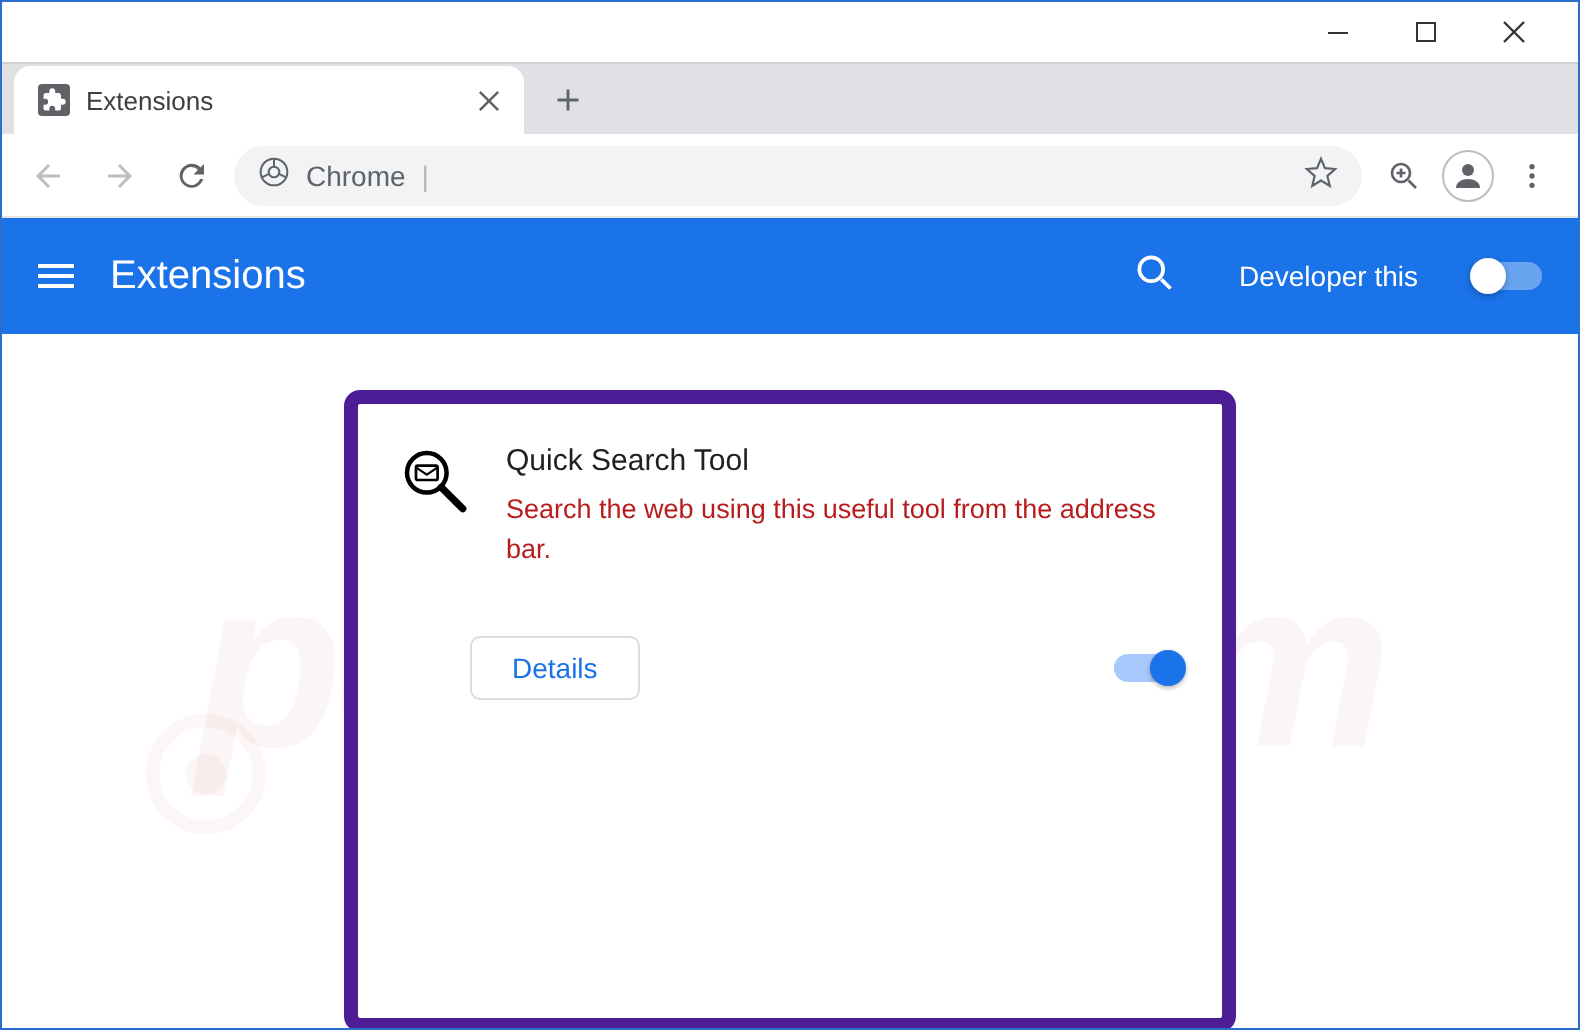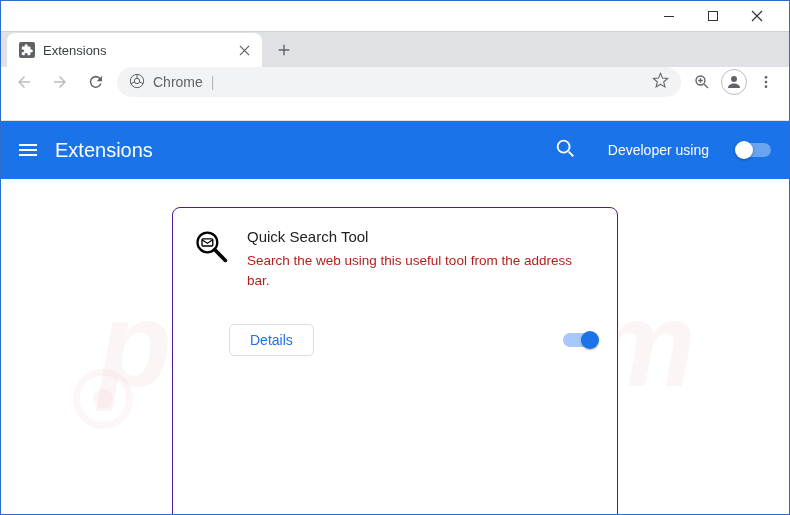--- a/index.html
+++ b/index.html
@@ -68,24 +68,24 @@
   .tab-icon svg { width:14px; height:14px; fill:#fff; }
   .tab-title { flex:1; }
   .tab-close { width:16px; height:16px; display:flex; align-items:center; justify-content:center; color:#5f6368;}
   .newtab {
     width:28px; height:28px; margin-left:8px; margin-bottom:3px;
     display:flex; align-items:center; justify-content:center;
     color:#5f6368;
   }
   
   .toolbar {
-    height: 54px;
+    height: 42px;
     background:#fff;
     display:flex;
-    align-items:flex-start;
+    align-items:center;
     padding: 0 8px;
     gap:6px;
     border-bottom: 1px solid #e4e4e4;
   }
   .nav-btn {
     width:30px; height:30px;
     display:flex; align-items:center; justify-content:center;
     color:#5f6368;
     border-radius:50%;
   }
@@ -147,21 +147,21 @@
     height: calc(515px - 30px - 36px - 42px - 58px);
     position:relative;
     display:flex;
     justify-content:center;
     padding-top:28px;
   }
   
   .card {
     width:446px;
     background:#fff;
-    border:1px solid #4c1d95;
+    border:7px solid #4c1d95;
     border-radius:8px;
     box-shadow:0 1px 3px rgba(0,0,0,0.06);
     padding:20px 20px 16px 20px;
     position:relative;
     z-index:2;
   }
   .card-top { display:flex; gap:18px; }
   .ext-icon {
     width:36px; height:36px; position:relative;
     display:flex; align-items:flex-start; justify-content:flex-start;
@@ -321,21 +321,21 @@
       <span></span>
       <span></span>
   </div>
   <div class="ext-header-title">Extensions</div>
   <div>
     <svg class="search-ic" viewBox="0 0 24 24">
         <circle cx="10.5" cy="10.5" r="6.5" fill="none" stroke="#fff" stroke-width="2"></circle>
         <path d="M16 16l5 5" stroke="#fff" stroke-width="2"></path>
       </svg>
   </div>
-  <div class="dev-mode">Developer using</div>
+  <div class="dev-mode">Developer this</div>
   <div class="toggle"></div>
 </div>
 
 <div class="content">
   <div class="watermark">pcrisk.com</div>
   <svg class="watermark-gear" viewBox="0 0 24 24">
       <circle cx="12" cy="12" r="8" fill="none" stroke="#b33" stroke-width="2"></circle>
       <circle cx="12" cy="12" r="3" fill="#b33"></circle>
     </svg>
 

